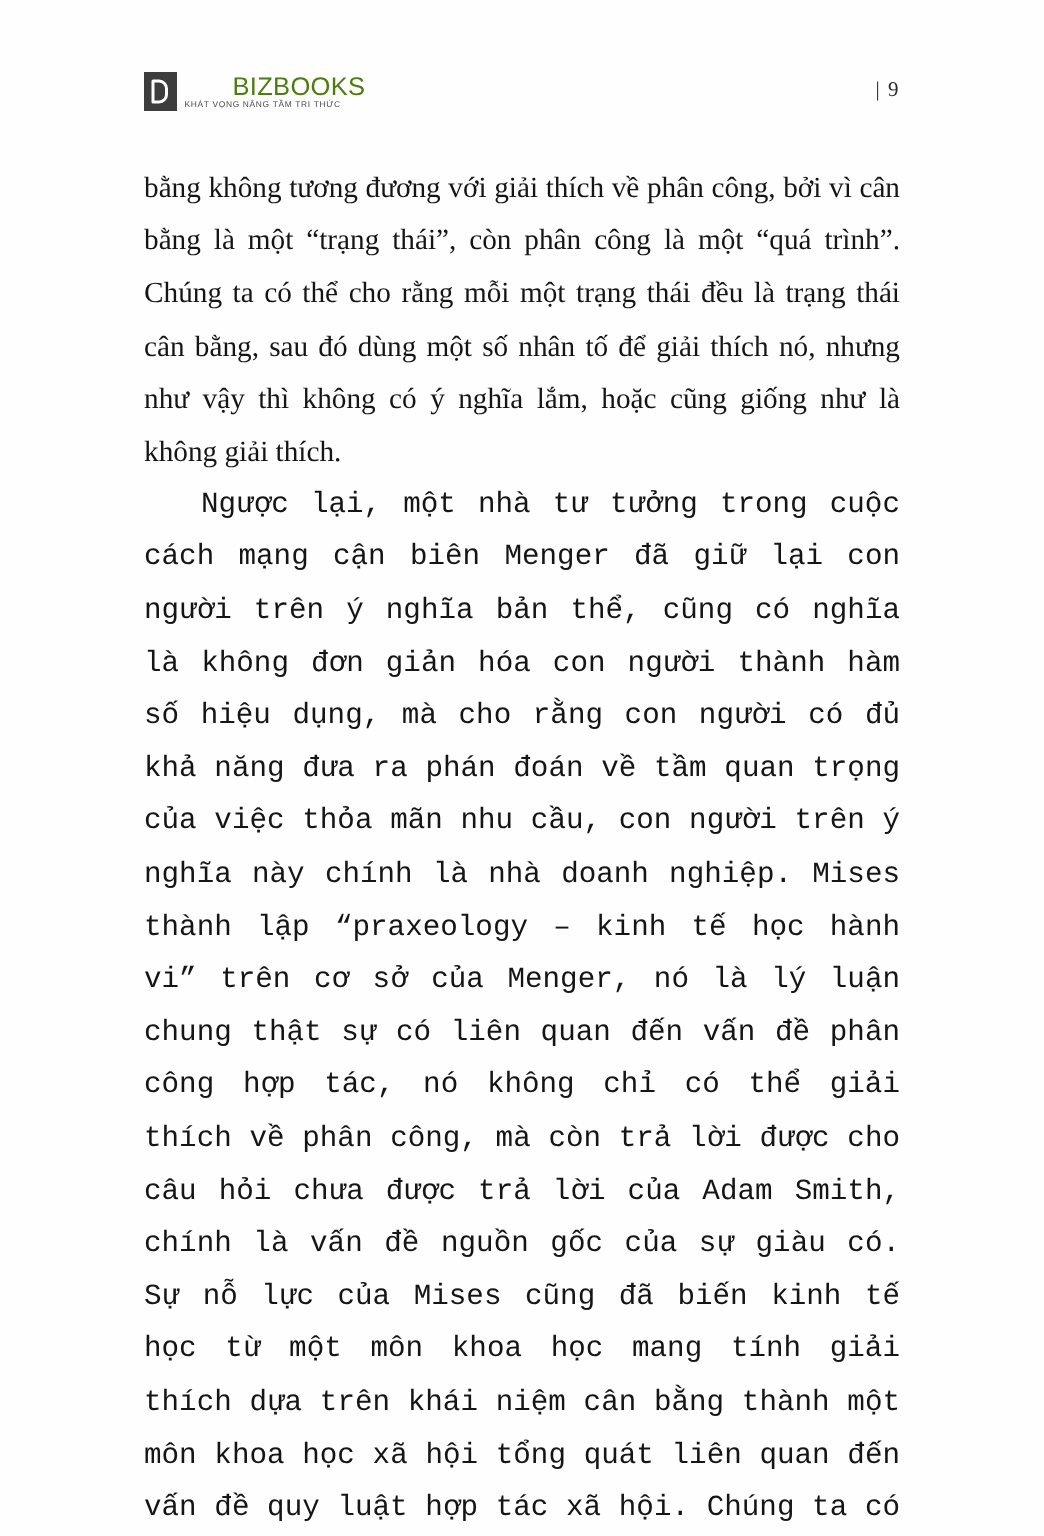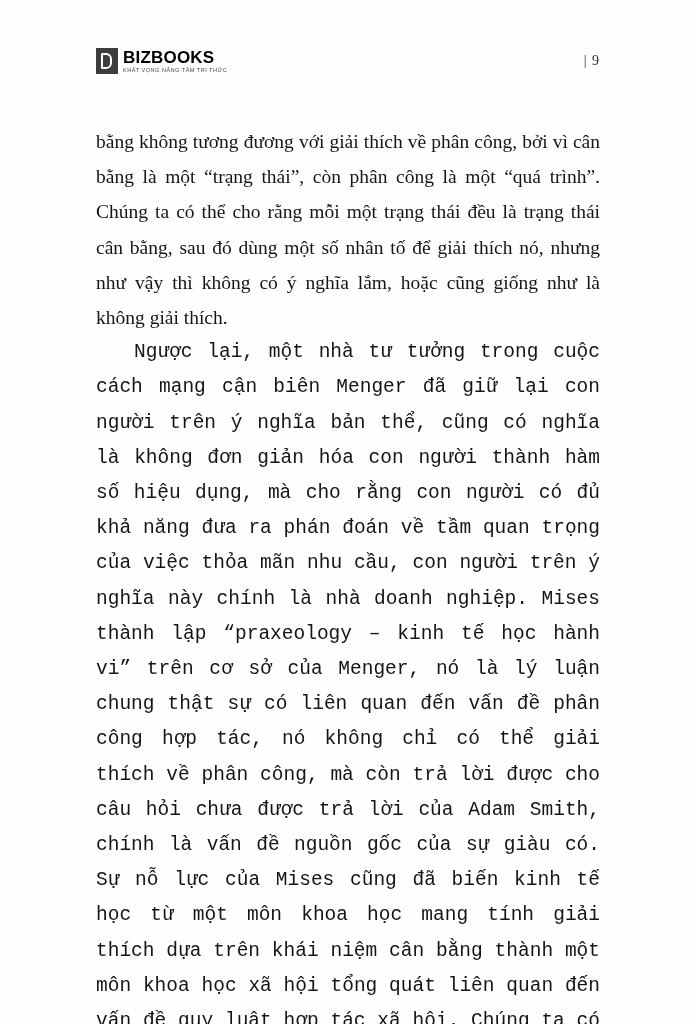--- a/index.html
+++ b/index.html
@@ -58,24 +58,25 @@
     box-sizing: border-box;
   }
   .brand-text {
     display: flex;
     flex-direction: column;
     justify-content: center;
     line-height: 1;
   }
   .brand-title {
     font-family: "Liberation Sans", sans-serif;
-    font-weight: bold;
+    font-weight: normal;
     font-size: 17px;
     letter-spacing: 0.2px;
-    color: #000000;
+    color: #4d7c0f;
+    margin-left: 32px;
   }
   .brand-sub {
     font-family: "Liberation Sans", sans-serif;
     font-size: 5.6px;
     letter-spacing: 0.45px;
     color: #4a4a4a;
     margin-top: 2px;
   }
   .folio {
     font-family: "Liberation Serif", serif;
@@ -92,21 +93,21 @@
     background: transparent;
   }
   
   .content {
     position: absolute;
     top: 108px;
     left: 96px;
     width: 504px;
   }
   .para {
-    margin: 16px 0 0 0;
+    margin: 0 0 0 0;
     font-size: 19.5px;
     line-height: 35.2px;
     text-align: justify;
     text-justify: inter-word;
     color: #151515;
     hyphens: none;
   }
   .para + .para {
     text-indent: 38px;
     margin-top: 0;

